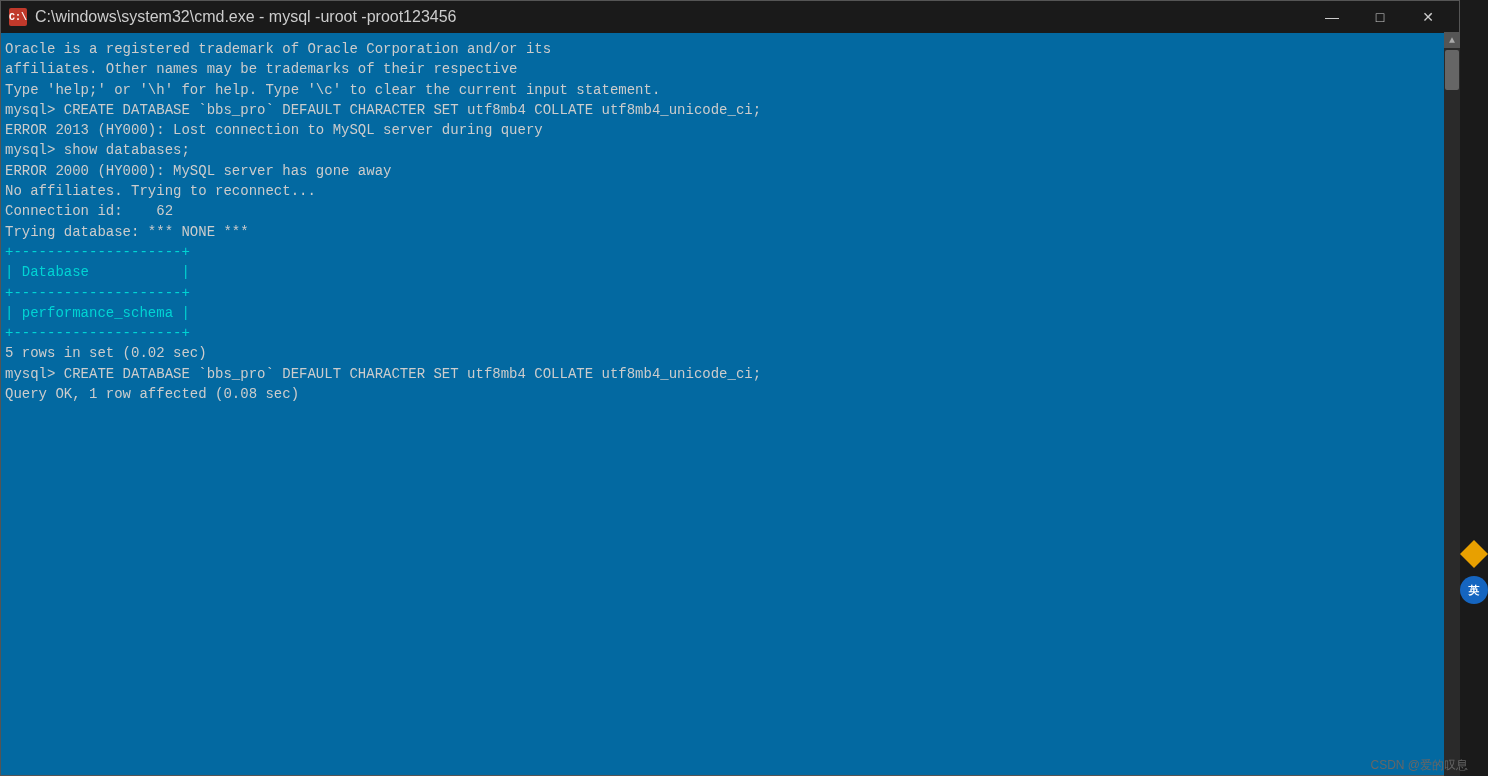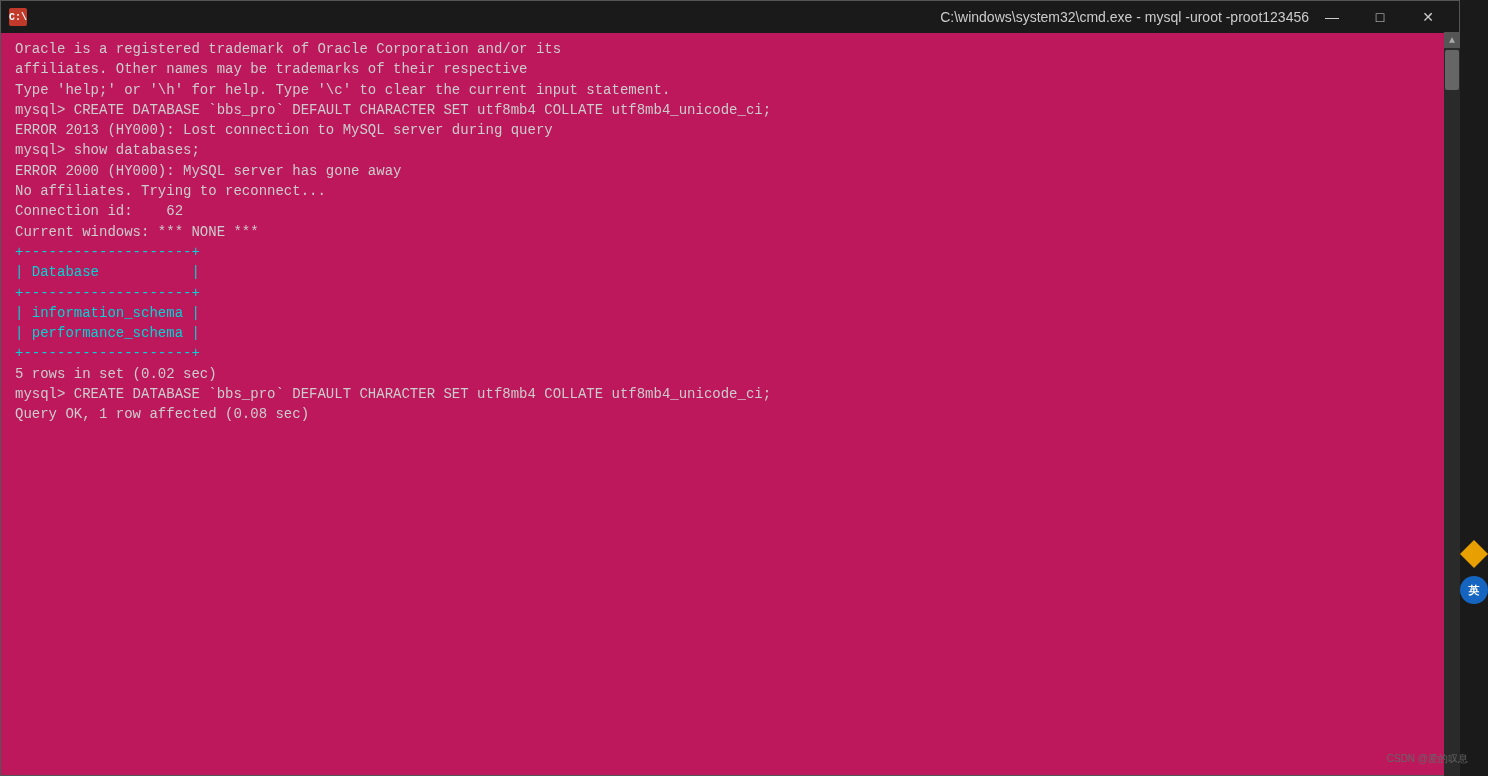--- a/index.html
+++ b/index.html
@@ -46,24 +46,23 @@
       align-items: center;
       justify-content: center;
       font-size: 10px;
       color: white;
       font-weight: bold;
       flex-shrink: 0;
     }
 
     .title-bar-text {
       color: #cccccc;
-      font-size: 14px;
+      font-size: 16px;
       font-family: 'Segoe UI', Arial, sans-serif;
       flex: 1;
-      text-align: right;
     }
 
     .title-bar-controls {
       display: flex;
       gap: 2px;
     }
 
     .tb-btn {
       width: 46px;
       height: 32px;
@@ -72,26 +71,26 @@
       justify-content: center;
       color: #cccccc;
       font-size: 14px;
       cursor: pointer;
       font-family: 'Segoe UI', Arial, sans-serif;
     }
 
     
     .terminal-content {
       flex: 1;
-      background: #be185d;
+      background: #0369a1;
       color: #cccccc;
       font-size: 14px;
       font-family: 'Courier New', Courier, monospace;
       line-height: 1.4;
-      padding: 6px 14px;
+      padding: 6px 4px;
       overflow: hidden;
       position: relative;
     }
 
     .line {
       white-space: pre;
       color: #cccccc;
     }
 
     
@@ -130,24 +129,24 @@
       width: 14px;
       height: 40px;
       background: #666;
       border-radius: 2px;
       margin-top: 2px;
     }
 
     
     .csdn-watermark {
       position: absolute;
-      bottom: 10px;
+      bottom: 2px;
       right: 20px;
       color: #666;
-      font-size: 10px;
+      font-size: 12px;
       font-family: Arial, sans-serif;
     }
 
     
     .right-panel {
       position: absolute;
       right: 0;
       top: 0;
       width: 28px;
       height: 776px;
@@ -202,26 +201,25 @@
         <div class="line" style="color: rgb(204, 204, 204); white-space: pre; font-family: &quot;Courier New&quot;, Courier, monospace; font-size: 14px; line-height: 1.45;">affiliates. Other names may be trademarks of their respective</div>
         <div class="line" style="color: rgb(204, 204, 204); white-space: pre; font-family: &quot;Courier New&quot;, Courier, monospace; font-size: 14px; line-height: 1.45;"></div>
         <div class="line" style="color: rgb(204, 204, 204); white-space: pre; font-family: &quot;Courier New&quot;, Courier, monospace; font-size: 14px; line-height: 1.45;">Type 'help;' or '\h' for help. Type '\c' to clear the current input statement.</div>
         <div class="line" style="color: rgb(204, 204, 204); white-space: pre; font-family: &quot;Courier New&quot;, Courier, monospace; font-size: 14px; line-height: 1.45;"></div>
         <div class="line" style="color: rgb(204, 204, 204); white-space: pre; font-family: &quot;Courier New&quot;, Courier, monospace; font-size: 14px; line-height: 1.45;">mysql&gt; CREATE DATABASE `bbs_pro` DEFAULT CHARACTER SET utf8mb4 COLLATE utf8mb4_unicode_ci;</div>
         <div class="line" style="color: rgb(204, 204, 204); white-space: pre; font-family: &quot;Courier New&quot;, Courier, monospace; font-size: 14px; line-height: 1.45;">ERROR 2013 (HY000): Lost connection to MySQL server during query</div>
         <div class="line" style="color: rgb(204, 204, 204); white-space: pre; font-family: &quot;Courier New&quot;, Courier, monospace; font-size: 14px; line-height: 1.45;">mysql&gt; show databases;</div>
         <div class="line" style="color: rgb(204, 204, 204); white-space: pre; font-family: &quot;Courier New&quot;, Courier, monospace; font-size: 14px; line-height: 1.45;">ERROR 2000 (HY000): MySQL server has gone away</div>
         <div class="line" style="color: rgb(204, 204, 204); white-space: pre; font-family: &quot;Courier New&quot;, Courier, monospace; font-size: 14px; line-height: 1.45;">No affiliates. Trying to reconnect...</div>
         <div class="line" style="color: rgb(204, 204, 204); white-space: pre; font-family: &quot;Courier New&quot;, Courier, monospace; font-size: 14px; line-height: 1.45;">Connection id:    62</div>
-        <div class="line" style="color: rgb(204, 204, 204); white-space: pre; font-family: &quot;Courier New&quot;, Courier, monospace; font-size: 14px; line-height: 1.45;">Current windows: *** NONE ***</div>
+        <div class="line" style="color: rgb(204, 204, 204); white-space: pre; font-family: &quot;Courier New&quot;, Courier, monospace; font-size: 14px; line-height: 1.45;">Trying database: *** NONE ***</div>
         <div class="line" style="color: rgb(204, 204, 204); white-space: pre; font-family: &quot;Courier New&quot;, Courier, monospace; font-size: 14px; line-height: 1.45;"></div>
         <div class="table-line" style="color: rgb(0, 212, 212); white-space: pre; font-family: &quot;Courier New&quot;, Courier, monospace; font-size: 14px; line-height: 1.45;">+--------------------+</div>
         <div class="table-line" style="color: rgb(0, 212, 212); white-space: pre; font-family: &quot;Courier New&quot;, Courier, monospace; font-size: 14px; line-height: 1.45;">| Database           |</div>
         <div class="table-line" style="color: rgb(0, 212, 212); white-space: pre; font-family: &quot;Courier New&quot;, Courier, monospace; font-size: 14px; line-height: 1.45;">+--------------------+</div>
-        <div class="table-line" style="color: rgb(0, 212, 212); white-space: pre; font-family: &quot;Courier New&quot;, Courier, monospace; font-size: 14px; line-height: 1.45;">| information_schema |</div>
         <div class="table-line" style="color: rgb(0, 212, 212); white-space: pre; font-family: &quot;Courier New&quot;, Courier, monospace; font-size: 14px; line-height: 1.45;">| performance_schema |</div>
         <div class="table-line" style="color: rgb(0, 212, 212); white-space: pre; font-family: &quot;Courier New&quot;, Courier, monospace; font-size: 14px; line-height: 1.45;">+--------------------+</div>
         <div class="line" style="color: rgb(204, 204, 204); white-space: pre; font-family: &quot;Courier New&quot;, Courier, monospace; font-size: 14px; line-height: 1.45;">5 rows in set (0.02 sec)</div>
         <div class="line" style="color: rgb(204, 204, 204); white-space: pre; font-family: &quot;Courier New&quot;, Courier, monospace; font-size: 14px; line-height: 1.45;"></div>
         <div class="line" style="color: rgb(204, 204, 204); white-space: pre; font-family: &quot;Courier New&quot;, Courier, monospace; font-size: 14px; line-height: 1.45;">mysql&gt; CREATE DATABASE `bbs_pro` DEFAULT CHARACTER SET utf8mb4 COLLATE utf8mb4_unicode_ci;</div>
         <div class="line" style="color: rgb(204, 204, 204); white-space: pre; font-family: &quot;Courier New&quot;, Courier, monospace; font-size: 14px; line-height: 1.45;">Query OK, 1 row affected (0.08 sec)</div>
         <div class="line" style="color: rgb(204, 204, 204); white-space: pre; font-family: &quot;Courier New&quot;, Courier, monospace; font-size: 14px; line-height: 1.45;"></div>
       </div>
   </div>
 

